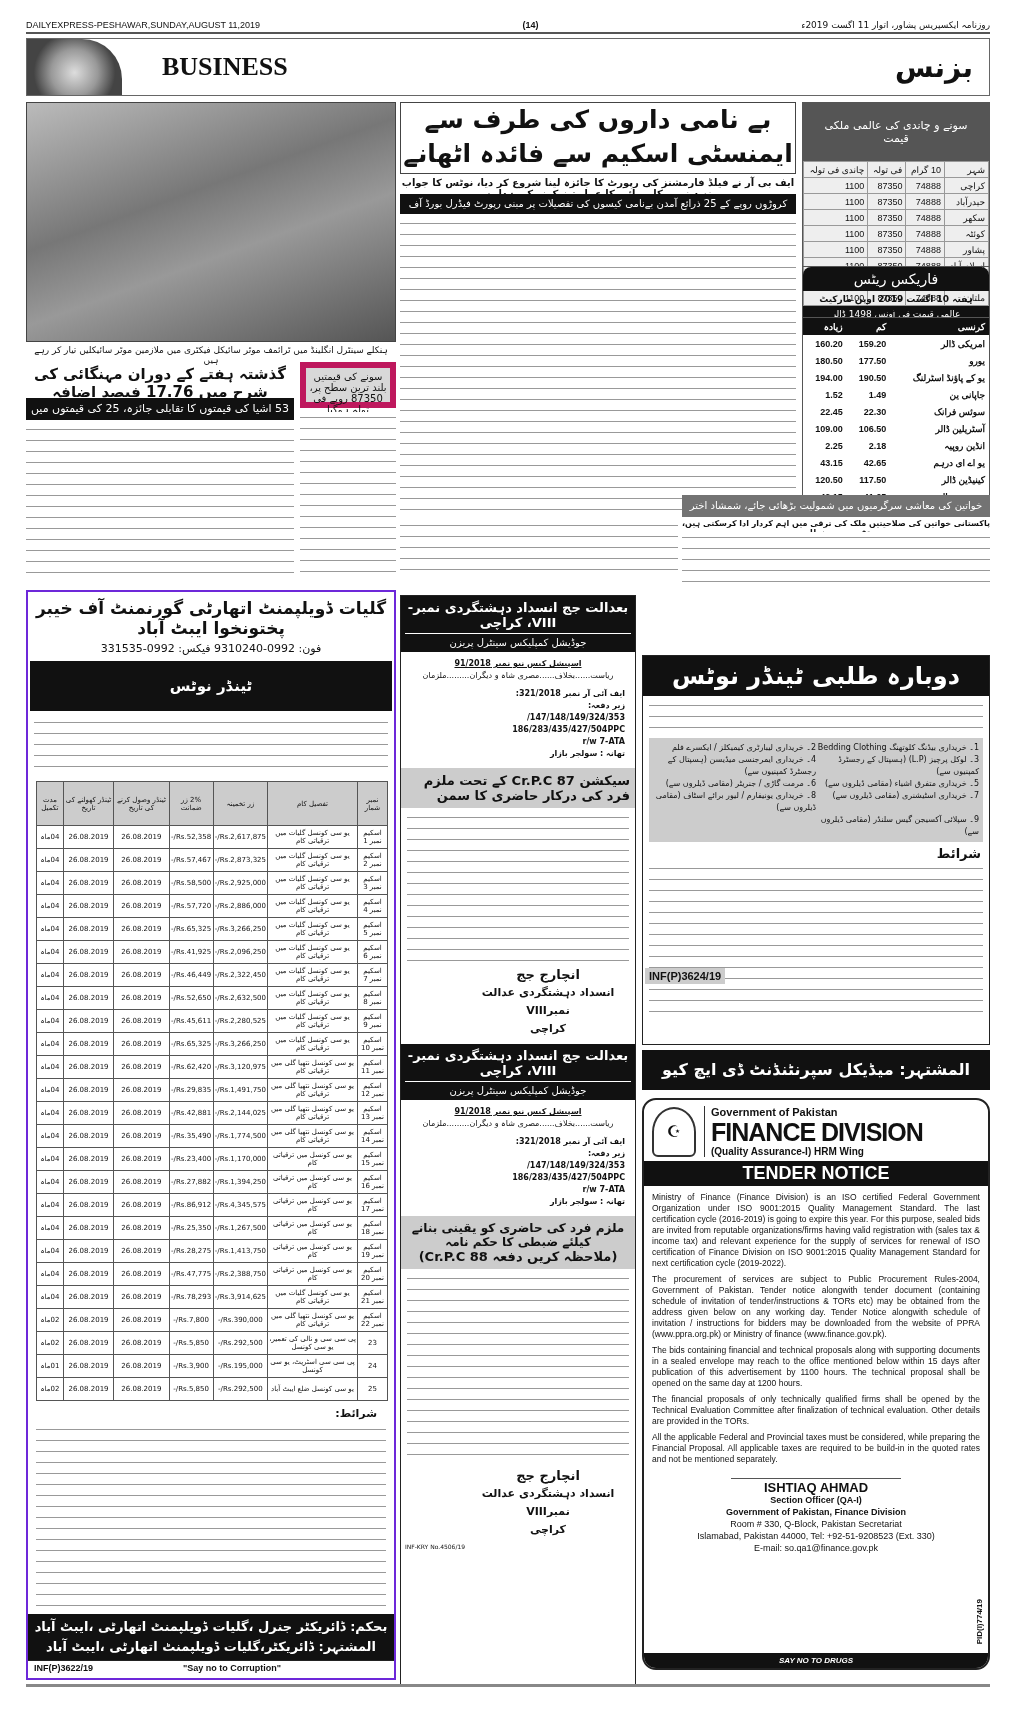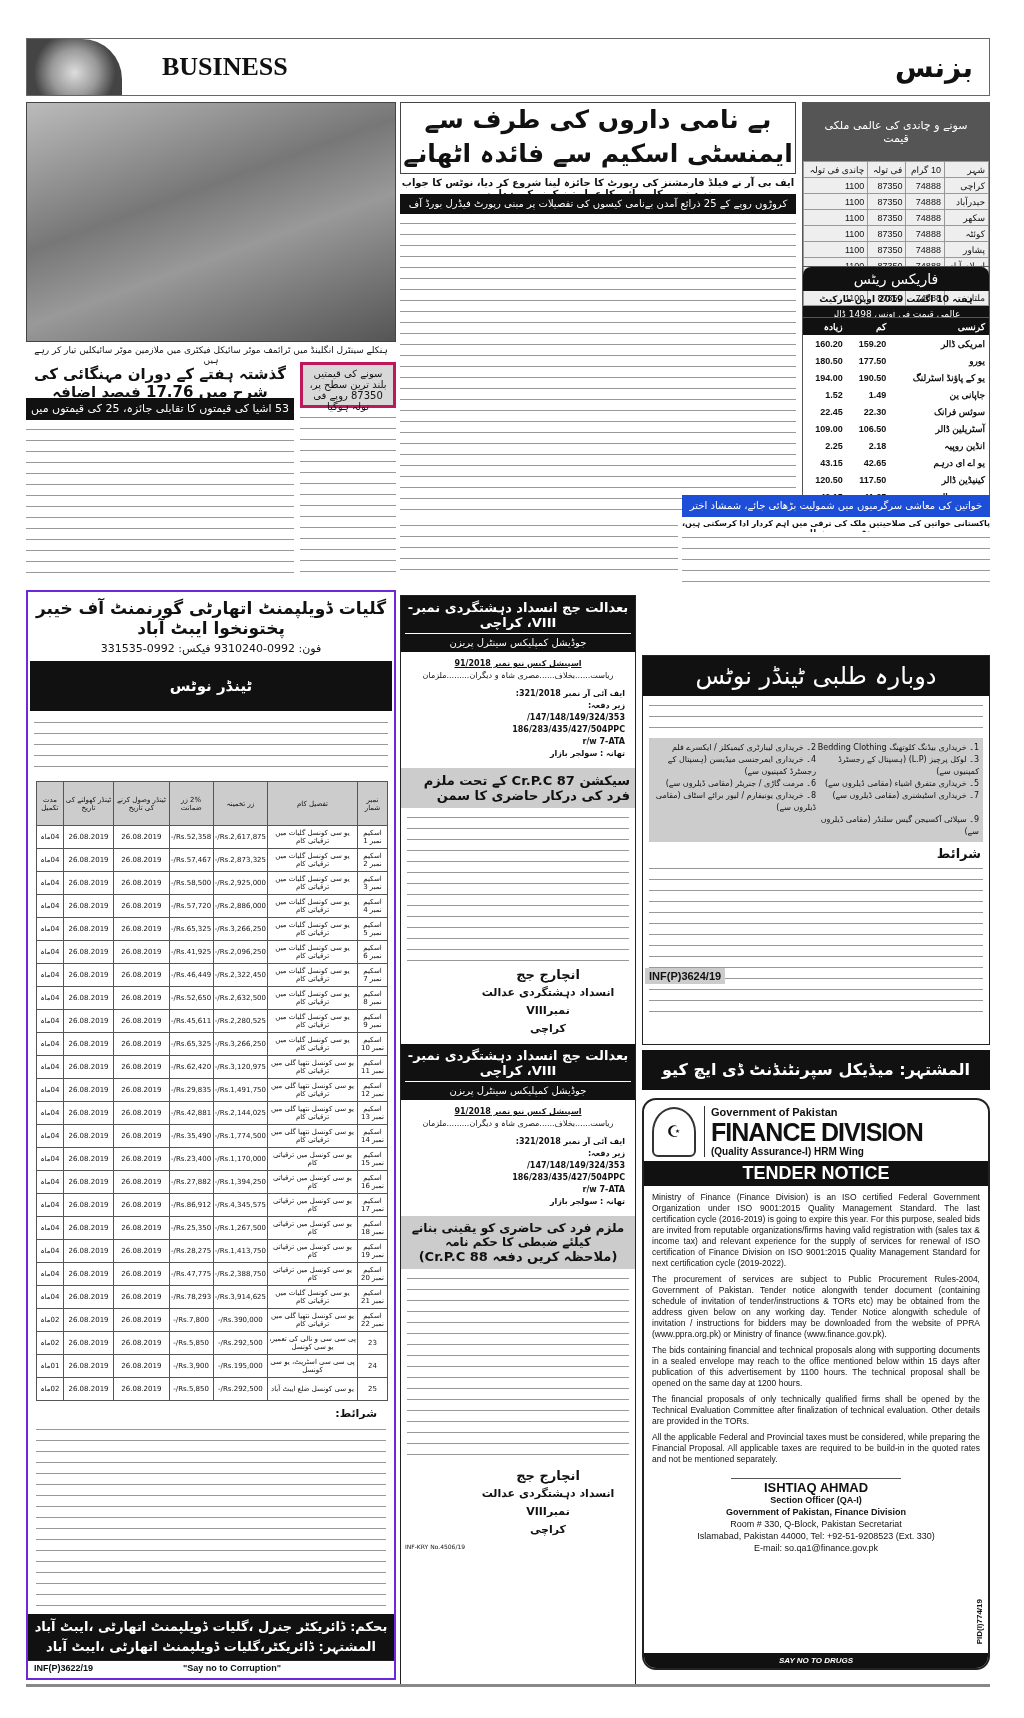--- a/index.html
+++ b/index.html
@@ -7,35 +7,40 @@
 .page{position:absolute;left:26px;top:20px;width:964px;height:1660px}
 .abs{position:absolute}
 .folio{left:0;top:0;width:964px;height:14px;font-size:9px;display:flex;justify-content:space-between;border-bottom:2px solid #555;padding-bottom:2px}
 .ur{direction:rtl;font-family:"DejaVu Sans",sans-serif}
 .hdr{top:18px;left:0;width:964px;height:58px;border:1px solid #666;display:flex;align-items:center}
 .logo{width:95px;height:56px;background:radial-gradient(circle at 50% 60%,#ddd 0,#999 40%,#444 70%);border-radius:0 40px 0 0}
 .business{font-family:"Liberation Serif",serif;font-weight:bold;font-size:26px;margin-left:40px}
 .business-ur{margin-left:auto;margin-right:16px;font-size:28px;font-weight:bold}
 .photo{left:0;top:82px;width:370px;height:240px;background:linear-gradient(160deg,#bbb,#777 40%,#999 60%,#555);border:1px solid #444}
 .caption{left:0;top:325px;width:370px;font-size:9px;text-align:center}
-.gray-box{background:#d8d8d8;border:3px solid #be185d}
+.gray-box{background:#d8d8d8;border:6px solid #be185d}
 .black{background:#111;color:#fff}
 .bars{background:repeating-linear-gradient(#fff 0 5px,#999 5px 6px,#fff 6px 11px)}
 table{border-collapse:collapse}
 .tb td,.tb th{border:1px solid #555;font-size:7px;text-align:center;padding:2px 1px;height:23px}
 .tb th{background:#ccc;font-weight:normal;height:44px}
 .rates td{font-size:9px;border:1px solid #999;padding:1px 3px;height:16px}
 .forex td{font-size:9px;font-weight:bold;padding:1px 4px;height:17px}
 .fd p{font-size:8.5px;line-height:11px;text-align:justify;margin-bottom:5px}
 .court p{font-size:8px;line-height:12px}
 </style>
 </head>
 <body>
 
 <div class="page">
+  <div class="abs folio">
+    <span>DAILYEXPRESS-PESHAWAR,SUNDAY,AUGUST 11,2019</span>
+    <span style="font-weight:bold">(14)</span>
+    <span class="ur">روزنامہ ایکسپریس پشاور، اتوار 11 اگست 2019ء</span>
+  </div>
   <div class="abs hdr">
     <div class="logo"></div>
     <div class="business">BUSINESS</div>
     <div class="business-ur ur">بزنس</div>
   </div>
 
   <div class="abs photo"></div>
   <div class="abs caption ur">ہنکلے سینٹرل انگلینڈ میں ٹرائمف موٹر سائیکل فیکٹری میں ملازمین موٹر سائیکلیں تیار کر رہے ہیں</div>
 
   <div class="abs ur" style="left:0;top:345px;width:268px;height:30px;font-size:15px;font-weight:bold;text-align:center">گذشتہ ہفتے کے دوران مہنگائی کی شرح میں 17.76 فیصد اضافہ</div>
@@ -173,21 +178,21 @@
           </tr>
           <tr>
             <td>سعودی ریال</td>
             <td>41.65</td>
             <td>42.15</td>
           </tr>
         </tbody>
     </table>
   </div>
 
-  <div class="abs ur" style="left:656px;top:475px;width:308px;height:22px;background:#1d4ed8;color:#fff;font-size:10px;text-align:center;line-height:22px">خواتین کی معاشی سرگرمیوں میں شمولیت بڑھائی جائے، شمشاد اختر</div>
+  <div class="abs ur" style="left:656px;top:475px;width:308px;height:22px;background:#737373;color:#fff;font-size:10px;text-align:center;line-height:22px">خواتین کی معاشی سرگرمیوں میں شمولیت بڑھائی جائے، شمشاد اختر</div>
   <div class="abs ur" style="left:656px;top:499px;width:308px;font-size:8px;font-weight:bold;text-align:center">پاکستانی خواتین کی صلاحیتیں ملک کی ترقی میں اہم کردار ادا کرسکتی ہیں، تقریب سے خطاب</div>
   <div class="abs bars" style="left:374px;top:500px;width:278px;height:60px"></div>
   <div class="abs bars" style="left:656px;top:512px;width:308px;height:56px"></div>
 
   <div class="abs" style="left:0;top:570px;width:370px;height:1090px;border:2px solid #6d28d9">
     <div class="ur" style="text-align:center;font-size:17px;font-weight:bold;margin-top:6px">گلیات ڈویلپمنٹ اتھارٹی گورنمنٹ آف خیبر پختونخوا ایبٹ آباد</div>
     <div class="ur" style="text-align:center;font-size:11px;margin-top:4px">فون: 0992-9310240 فیکس: 0992-331535</div>
     <div class="black ur" style="text-align:center;font-size:15px;font-weight:bold;margin:6px 2px;padding:16px">ٹینڈر نوٹس</div>
     <div class="bars" style="margin:2px 6px;height:58px"></div>
     <table class="tb ur" style="width:352px;margin:6px 8px" dir="rtl">
@@ -483,21 +488,21 @@
     <div class="bars" style="margin:4px 6px;height:190px"></div>
     <div style="text-align:center;font-weight:bold;font-size:13px;line-height:18px;margin-left:60px">
       <div>انچارج جج</div>
       <div style="font-size:11px">انسداد دہشتگردی عدالت نمبرVIII</div>
       <div style="font-size:11px">کراچی</div>
     </div>
     <div style="font-size:6px;direction:ltr;margin:4px">INF-KRY No.4506/19</div>
   </div>
 
   <div class="abs" style="left:616px;top:635px;width:348px;height:390px;border:1px solid #222">
-    <div class="black ur" style="text-align:center;font-size:24px;font-weight:normal;padding:6px">دوبارہ طلبی ٹینڈر نوٹس</div>
+    <div class="black ur" style="text-align:center;font-size:24px;font-weight:bold;padding:6px">دوبارہ طلبی ٹینڈر نوٹس</div>
     <div class="bars" style="margin:4px 6px;height:34px"></div>
     <div class="ur" style="background:#ccc;margin:4px 6px 4px 6px;padding:4px;display:grid;grid-template-columns:1fr 1fr;font-size:8px;line-height:12px" id="chitral-items">
         <div>1۔ خریداری بیڈنگ کلوتھنگ Bedding Clothing</div>
         <div>2۔ خریداری لیبارٹری کیمیکلز / ایکسرے فلم</div>
         <div>3۔ لوکل پرچیز (L.P) (ہسپتال کے رجسٹرڈ کمپنیوں سے)</div>
         <div>4۔ خریداری ایمرجنسی میڈیسن (ہسپتال کے رجسٹرڈ کمپنیوں سے)</div>
         <div>5۔ خریداری متفرق اشیاء (مقامی ڈیلروں سے)</div>
         <div>6۔ مرمت گاڑی / جنریٹر (مقامی ڈیلروں سے)</div>
         <div>7۔ خریداری اسٹیشنری (مقامی ڈیلروں سے)</div>
         <div>8۔ خریداری یونیفارم / لیور برائے اسٹاف (مقامی ڈیلروں سے)</div>

